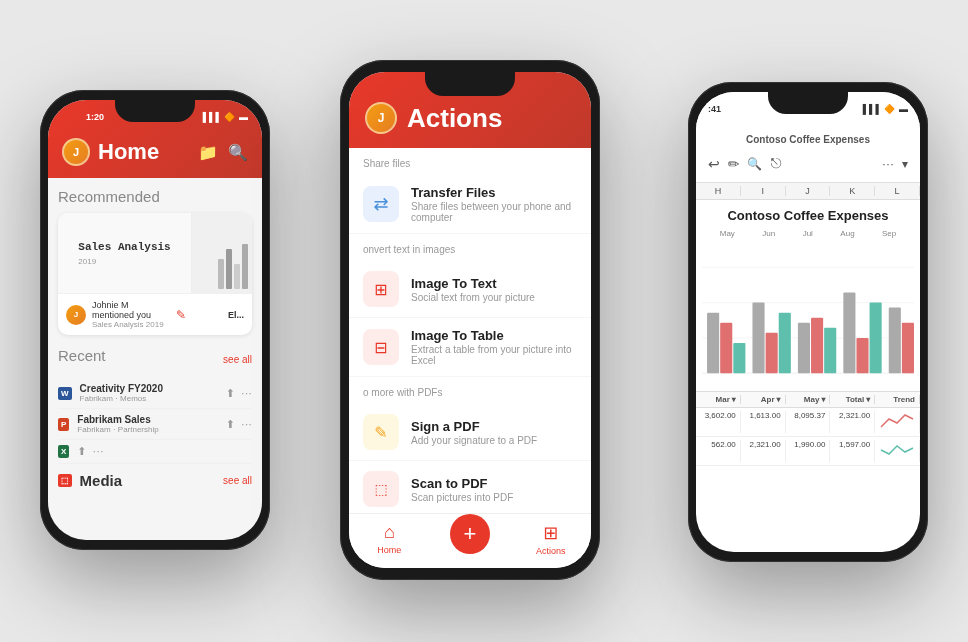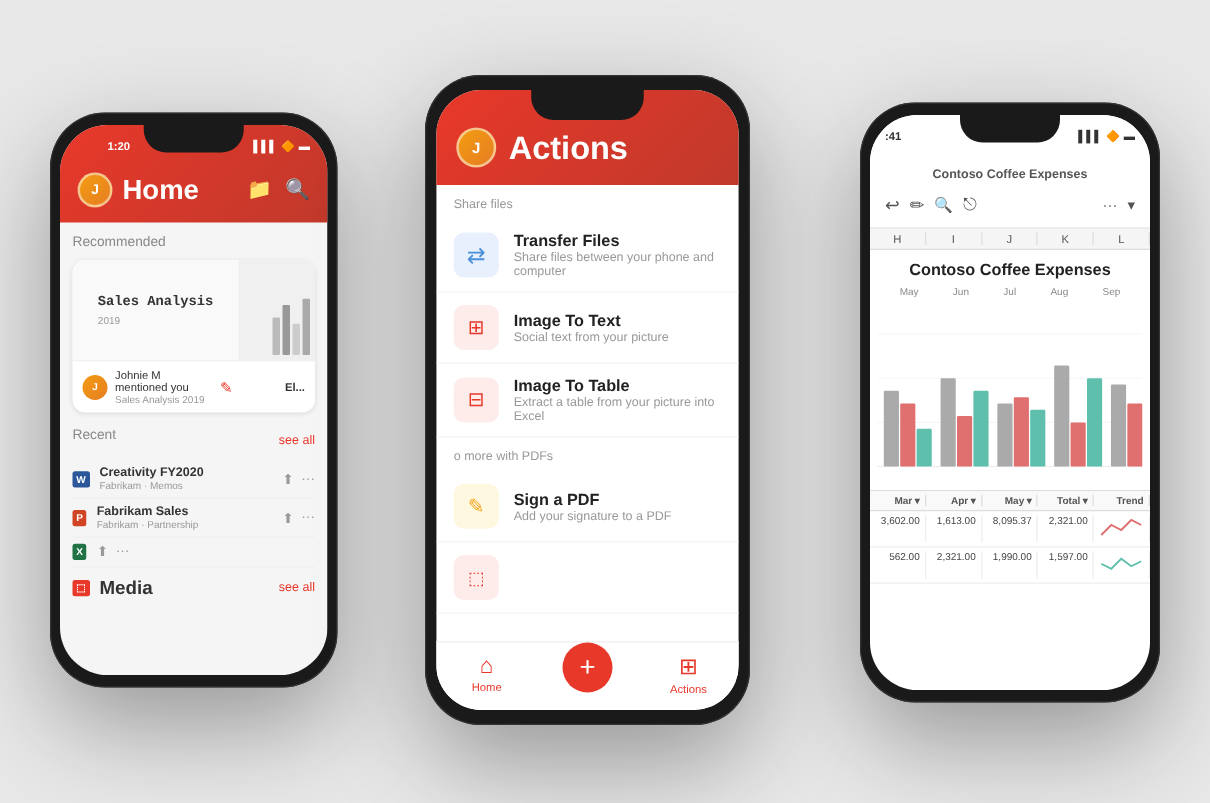--- a/index.html
+++ b/index.html
@@ -141,21 +141,21 @@
       gap: 10px;
       color: white;
       font-size: 16px;
     }
     .left-body {
       padding: 10px;
       flex: 1;
       overflow: hidden;
     }
     .section-label {
-      font-size: 11px;
+      font-size: 15px;
       color: #888;
       margin-bottom: 8px;
       font-weight: 500;
     }
     .recommended-card {
       background: white;
       border-radius: 10px;
       overflow: hidden;
       margin-bottom: 12px;
       box-shadow: 0 1px 4px rgba(0,0,0,0.1);
@@ -636,20 +636,21 @@
         <div class="action-item">
           <div class="action-icon-wrap action-icon-blue">
             <span style="color:#4a90d9;font-size:18px;">⇄</span>
           </div>
           <div>
             <div class="action-title">Transfer Files</div>
             <div class="action-sub">Share files between your phone and computer</div>
           </div>
         </div>
 
+        <div class="section-header">onvert text in images</div>
 
         <div class="action-item">
           <div class="action-icon-wrap" style="background:#fdecea;">
             <span style="color:#e8382a;font-size:16px;">⊞</span>
           </div>
           <div>
             <div class="action-title">Image To Text</div>
             <div class="action-sub">Social text from your picture</div>
           </div>
         </div>
@@ -672,20 +673,24 @@
           </div>
           <div>
             <div class="action-title">Sign a PDF</div>
             <div class="action-sub">Add your signature to a PDF</div>
           </div>
         </div>
 
         <div class="action-item">
           <div class="action-icon-wrap" style="background:#fdecea;">
             <span style="color:#e8382a;font-size:14px;">⬚</span>
+          </div>
+          <div>
+            <div class="action-title">Scan to PDF</div>
+            <div class="action-sub">Scan pictures into PDF</div>
           </div>
         </div>
 
       </div>
 
       <div class="center-tab-bar">
         <div class="tab-item active">
           <span class="tab-icon">⌂</span>
           <span>Home</span>
         </div>

